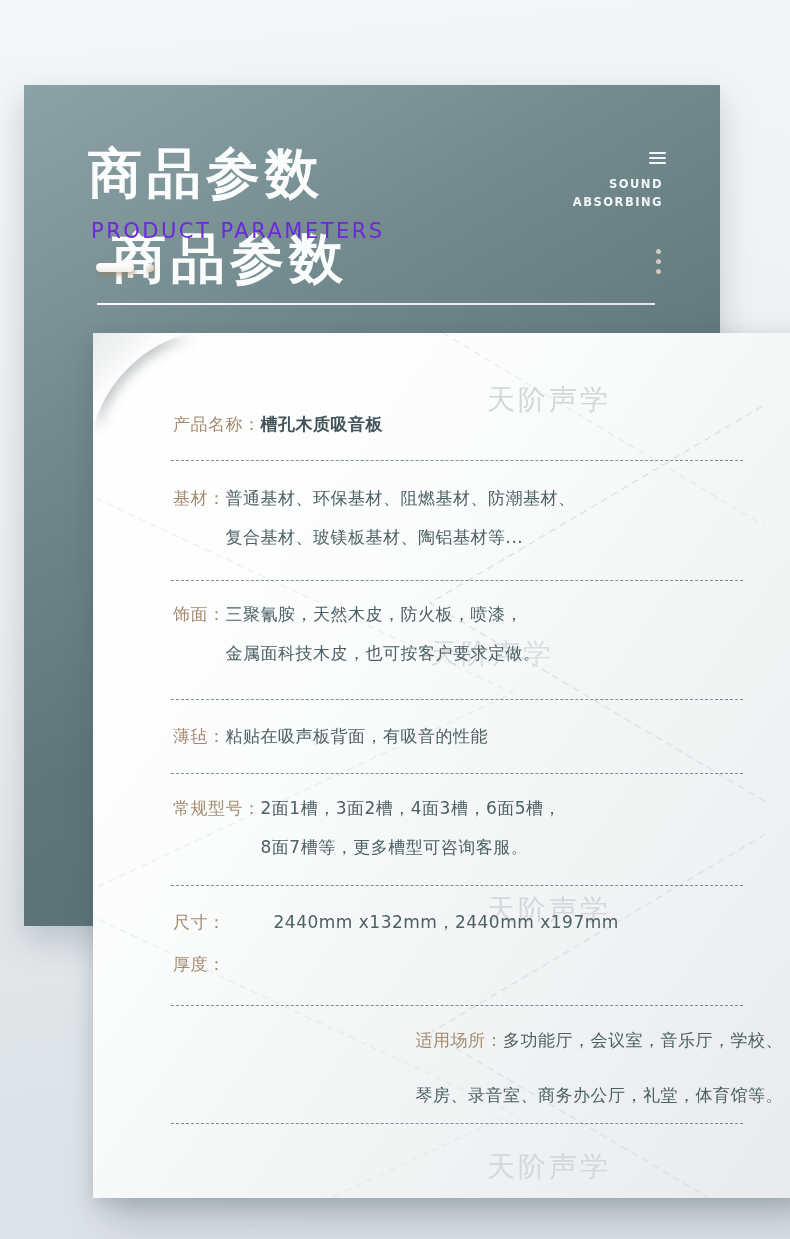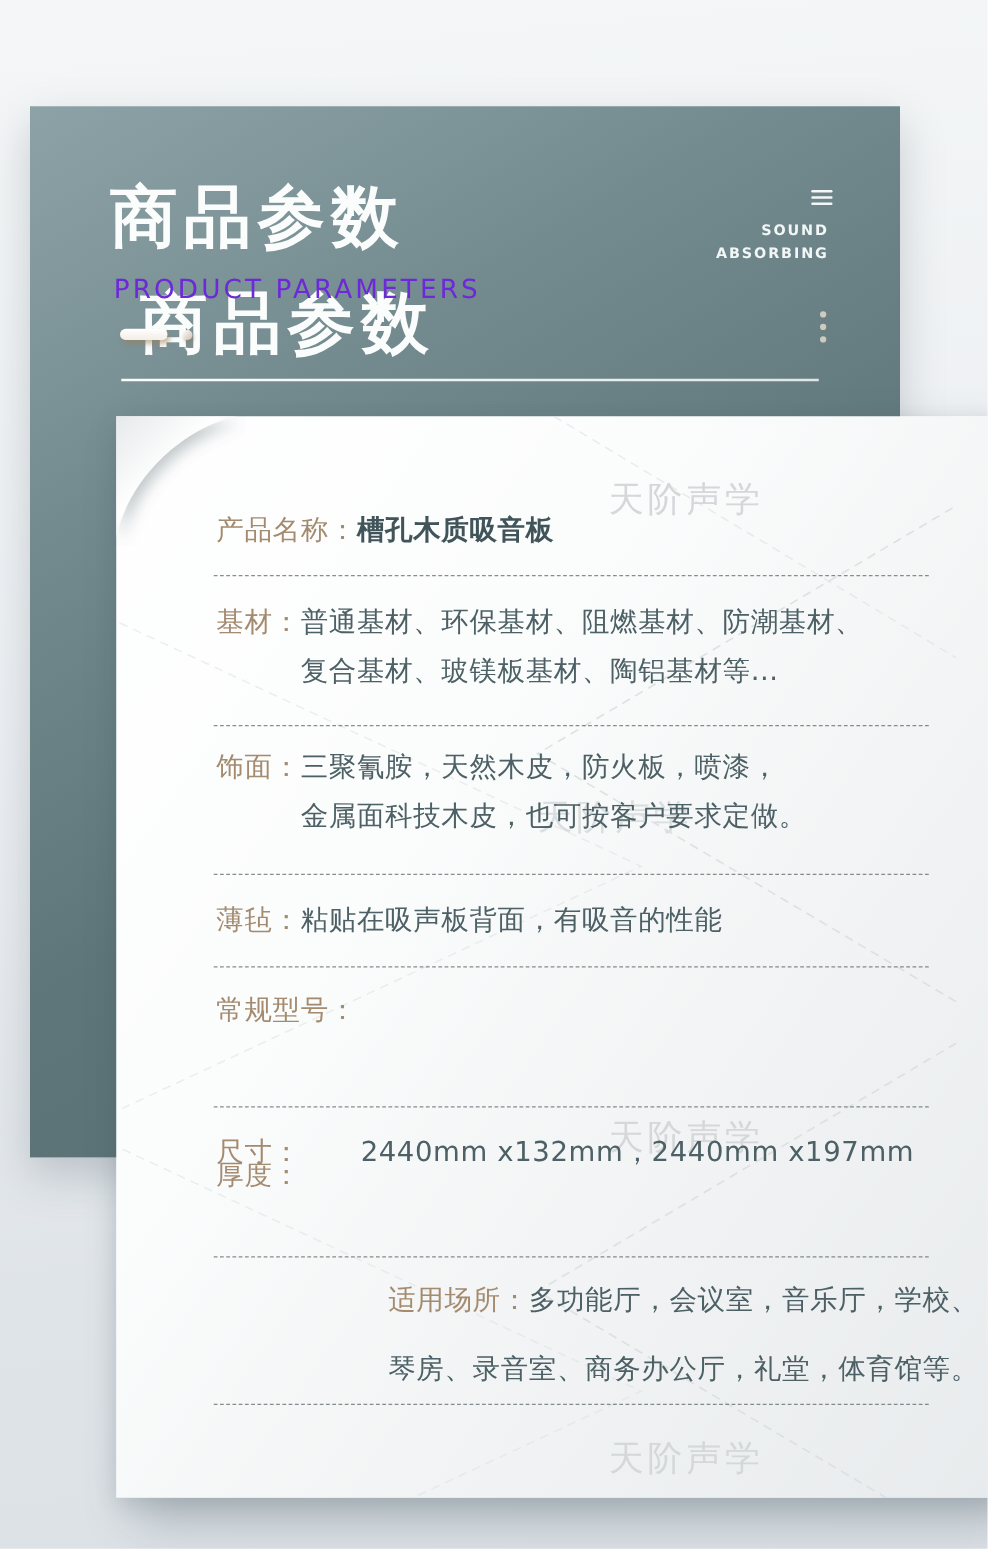--- a/index.html
+++ b/index.html
@@ -56,31 +56,31 @@
     position:absolute; z-index:2; white-space:nowrap;
     font-size:28px; letter-spacing:3px; color:#d4d8da; font-weight:400;
   }
   .wm.w1 { left:394px; top:48px; }
   .wm.w2 { left:337px; top:302px; color:#dbdee0; }
   .wm.w3 { left:394px; top:558px; }
   .wm.w4 { left:394px; top:815px; }
 
   .row {
     position:absolute; left:80px; right:18px; z-index:4;
-    display:flex; font-size:22px; line-height:31px; letter-spacing:.5px;
+    display:flex; font-size:17px; line-height:31px; letter-spacing:.5px;
   }
   .row .lab { color:#a48b70; white-space:nowrap; }
   .row .val { color:#4c6065; }
   .row .val .ln { margin-bottom:8px; }
   .row.em .val { font-weight:700; color:#40545a; }
   .row.block { display:block; color:#4c6065; }
   .row.block .ln2 { display:block; margin-top:24px; }
 
   .r1 { top:76px; }  .r2 { top:150px; } .r3 { top:266px; } .r4 { top:388px; }
-  .r5 { top:460px; } .r6 { top:574px;gap:48px; } .r7 { top:592px; } .r8 { top:692px;text-align:right; }
+  .r5 { top:460px; } .r6 { top:574px;gap:48px; } .r7 { top:616px; } .r8 { top:692px;text-align:right; }
 
   .sep {
     position:absolute; left:78px; width:572px; height:0; z-index:4;
     border-top:1.6px dashed rgba(88,98,103,.72);
   }
   .s1 { top:127px; } .s2 { top:247px; } .s3 { top:366px; } .s4 { top:440px; }
   .s5 { top:552px; } .s6 { top:672px; } .s7 { top:790px; }
 </style>
 </head>
 <body>
@@ -167,20 +167,24 @@
   <div class="row r4">
     <span class="lab">薄毡：</span>
     <div class="val">
         <div class="ln">粘贴在吸声板背面，有吸音的性能</div>
       </div>
   </div>
   <div class="sep s4"></div>
 
   <div class="row r5">
     <span class="lab">常规型号：</span>
+    <div class="val">
+      <div class="ln">2面1槽，3面2槽，4面3槽，6面5槽，</div>
+      <div class="ln">8面7槽等，更多槽型可咨询客服。</div>
+    </div>
   </div>
   <div class="sep s5"></div>
 
   <div class="row r6">
     <span class="lab">尺寸：</span>
     <div class="val">
         <div class="ln">2440mm x132mm，2440mm x197mm</div>
       </div>
   </div>
   <div class="row r7">

